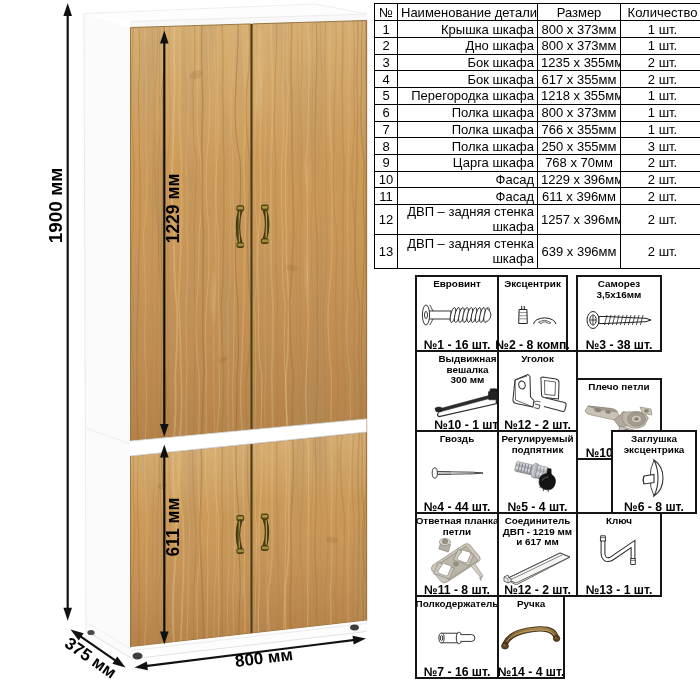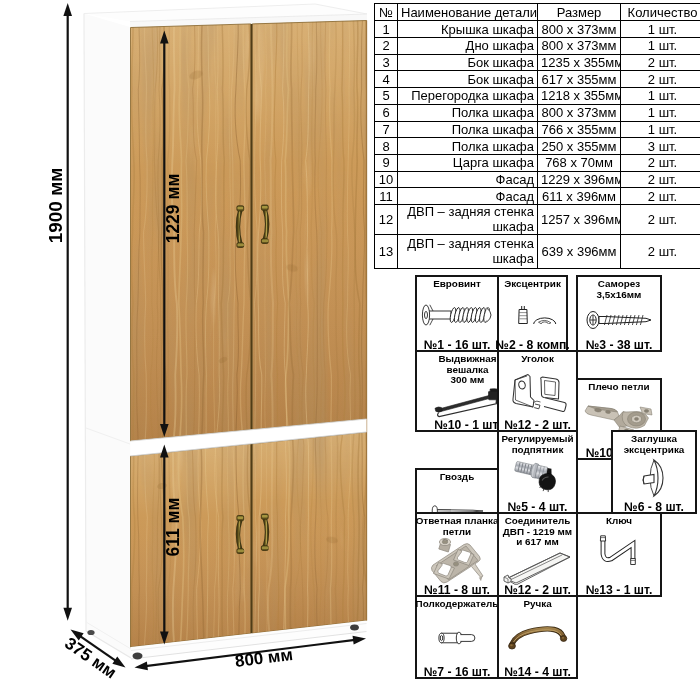--- a/index.html
+++ b/index.html
@@ -476,21 +476,21 @@
 <path d="M57,6 L68,8 L69,14 L59.5,12.5 z" fill="#c9c2b6"></path>
 <ellipse cx="63.5" cy="10" rx="2.2" ry="1.4" fill="#878072"></ellipse>
 <path d="M37,25 L51,29 L49.5,33.5 L35.5,30 z" fill="#c9c2b6"></path>
 <ellipse cx="43.5" cy="29.5" rx="2.2" ry="1.4" fill="#878072"></ellipse>
 </g>
       </svg>
     </div>
 <div class="q">№10 - 8 шт.</div>
 </div>
 
-<div class="hwc" style="left:415px;top:430px;width:84px;height:84px;margin-top:38px;">
+<div class="hwc" style="left:415px;top:430px;width:84px;height:84px;">
 <div class="t">Гвоздь</div>
 <div class="ic">
       <svg width="56" height="12" viewBox="0 0 56 12">
 <g stroke="#222" fill="#fff" stroke-width="0.85">
 <path d="M7.5,4.6 L44,5.2 L54,6 L44,6.8 L7.5,7.4 z"></path>
 <path d="M9,4.8 h13 M9,7.2 h13" stroke-width="0.45"></path>
 <ellipse cx="5.8" cy="6" rx="2.6" ry="5.2"></ellipse>
 </g>
       </svg>
     </div>
@@ -609,21 +609,21 @@
 <ellipse cx="4.5" cy="7" rx="1.2" ry="2.6"></ellipse>
 <ellipse cx="21.5" cy="7" rx="2.2" ry="5.6"></ellipse>
 <path d="M21.5,1.4 h1 a2.2,5.6 0 0 1 0,11.2 h-1"></path>
 <path d="M23.5,3.6 h11 a3.4,3.4 0 0 1 0,6.8 h-11"></path>
 </g>
       </svg>
     </div>
 <div class="q">№7 - 16 шт.</div>
 </div>
 
-<div class="hwc" style="left:497px;top:595px;width:81px;height:84px;">
+<div class="hwc" style="left:497px;top:595px;width:68px;height:84px;">
 <div class="t">Ручка</div>
 <div class="ic">
       <svg width="62" height="30" viewBox="0 0 62 30">
 <defs>
           <linearGradient id="brz" x1="0" y1="0" x2="0" y2="1">
 <stop offset="0" stop-color="#a0804a"></stop>
             <stop offset="0.45" stop-color="#7a5a2e"></stop>
             <stop offset="1" stop-color="#463318"></stop>
 </linearGradient>
         </defs>

